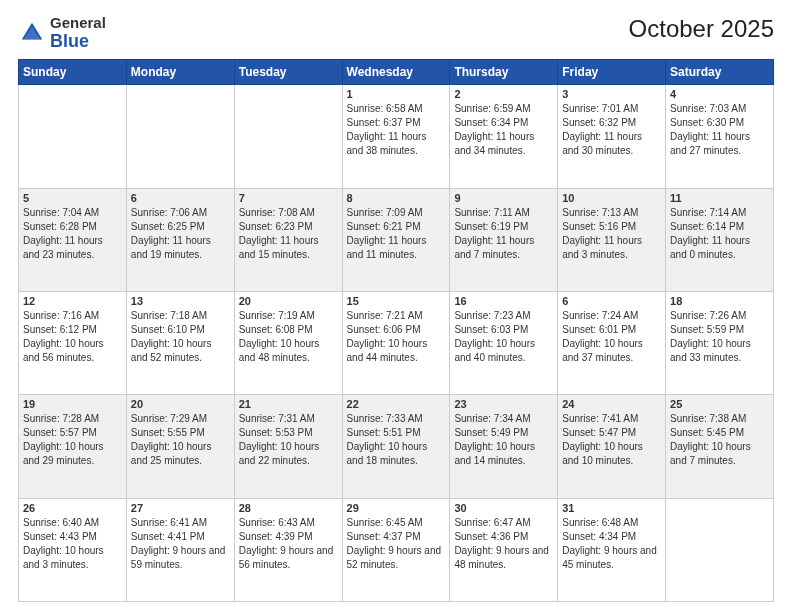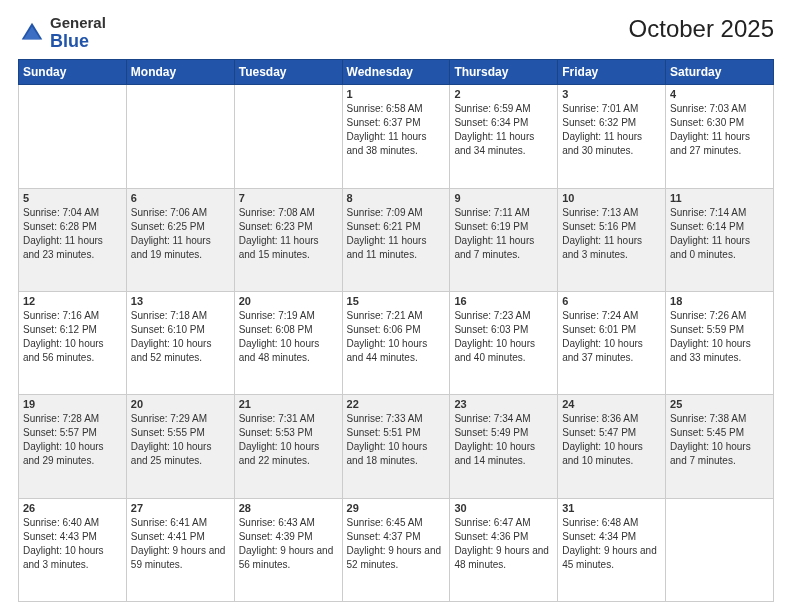--- a/index.html
+++ b/index.html
@@ -304,21 +304,21 @@
           </td>
           <td>
             <span class="day-num">23</span>
             <div class="day-info">Sunrise: 7:34 AM
 Sunset: 5:49 PM
 Daylight: 10 hours
 and 14 minutes.</div>
           </td>
           <td>
             <span class="day-num">24</span>
-            <div class="day-info">Sunrise: 8:36 AM
+            <div class="day-info">Sunrise: 7:41 AM
 Sunset: 5:47 PM
 Daylight: 10 hours
 and 10 minutes.</div>
           </td>
           <td>
             <span class="day-num">25</span>
             <div class="day-info">Sunrise: 7:38 AM
 Sunset: 5:45 PM
 Daylight: 10 hours
 and 7 minutes.</div>

